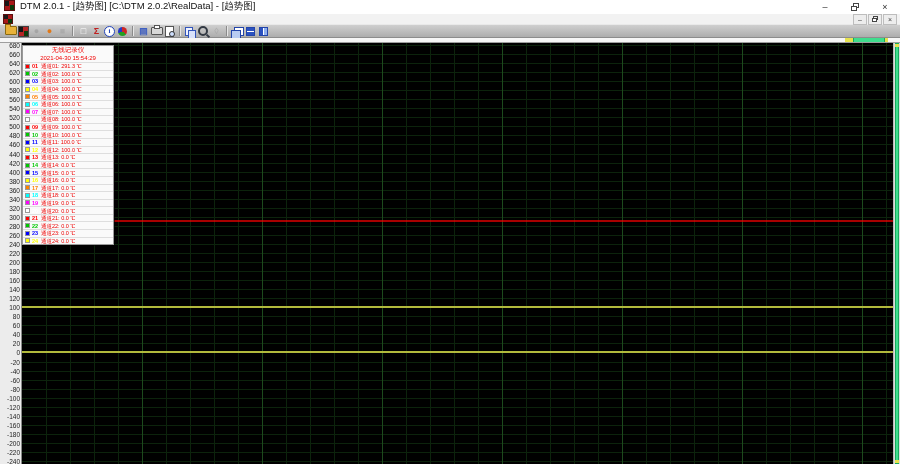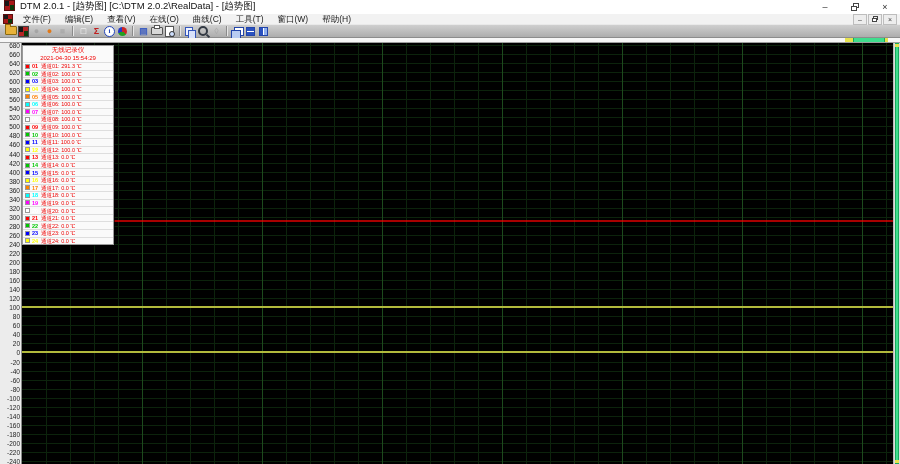--- a/index.html
+++ b/index.html
@@ -103,30 +103,20 @@
     <span class="win-btn">–</span>
     <span class="win-btn">
         <span class="glyph-restore"></span>
       </span>
     <span class="win-btn">×</span>
   </span>
 </div>
 
 <div class="menubar">
   <span class="mini-grid-icon"></span>
-  <span style="display:flex;">
-      <span class="menu-item">文件(F)</span>
-      <span class="menu-item">编辑(E)</span>
-      <span class="menu-item">查看(V)</span>
-      <span class="menu-item">在线(O)</span>
-      <span class="menu-item">曲线(C)</span>
-      <span class="menu-item">工具(T)</span>
-      <span class="menu-item">窗口(W)</span>
-      <span class="menu-item">帮助(H)</span>
-    </span>
   <span class="mdi-controls">
     <span class="mdi-btn">–</span>
     <span class="mdi-btn">
         <span class="glyph-restore"></span>
       </span>
     <span class="mdi-btn">×</span>
   </span>
 </div>
 
 <div class="toolbar">

